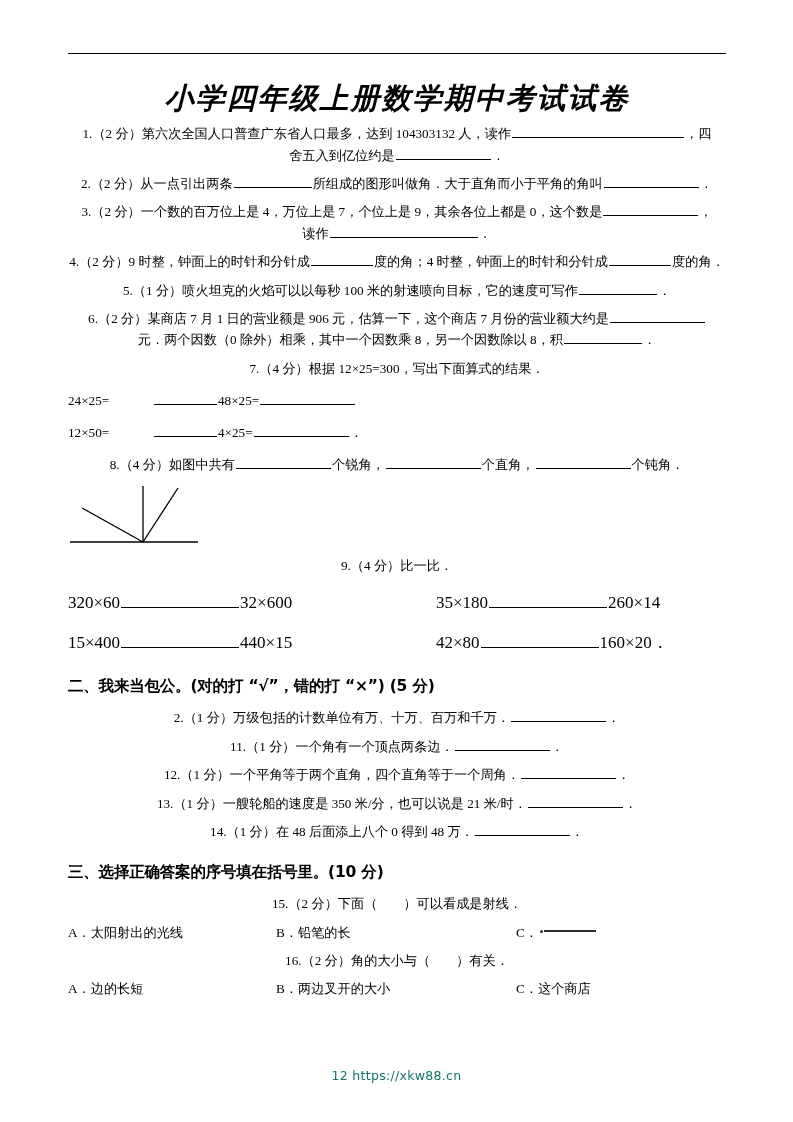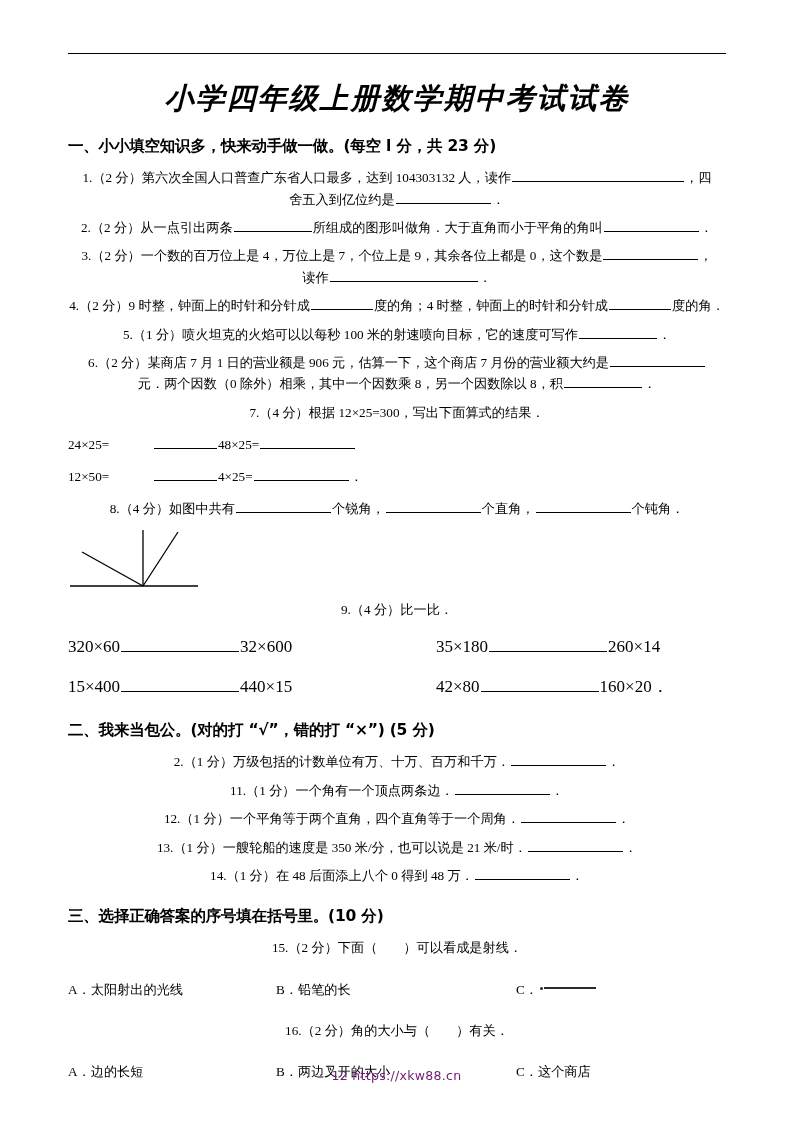--- a/index.html
+++ b/index.html
@@ -88,21 +88,21 @@
   .cmp-left { width: 368px; display: flex; align-items: baseline; }
   .cmp-right { display: flex; align-items: baseline; }
   .angle-fig {
     position: relative;
     height: 68px;
     margin: 6px 0 4px 0;
   }
   .opt-row {
     font-size: 13.2px;
     line-height: 1.6;
-    margin: 20px 0;
+    margin: 7px 0;
     display: flex;
   }
   .opt-a { width: 208px; }
   .opt-b { width: 240px; }
   .opt-c { display: flex; align-items: center; }
   .seg {
     display: inline-block;
     width: 52px;
     height: 0;
     border-top: 2px solid #2b2b2b;
@@ -121,36 +121,35 @@
     border-radius: 50%;
   }
   .footer {
     position: absolute;
     left: 0;
     top: 1068px;
     width: 793px;
     text-align: center;
     font-family: "DejaVu Sans", "Liberation Sans", sans-serif;
     font-size: 12.5px;
-    color: #701a75;
+    color: #0f766e;
     letter-spacing: 0.3px;
   }
 </style>
 </head>
 <body>
 
 <div class="page">
 
   <div class="top-rule"></div>
 
   <div class="content">
 
     <h1 class="doc-title">小学四年级上册数学期中考试试卷</h1>
 
-    <div class="section-head">一、小小填空知识多，快来动手做一做。(每空 l 分，共 23 分)</div>
 
     <div class="q">
       <span>1.</span><span>（2 分）</span><span>第六次全国人口普查广东省人口最多，达到 104303132 人，读作</span><span class="blank b-huge"></span><span>，四</span><br>
       <span>舍五入到亿位约是</span><span class="blank b-lg"></span><span>．</span>
     </div>
 
     <div class="q">
       <span>2.</span><span>（2 分）</span><span>从一点引出两条</span><span class="blank b-md"></span><span>所组成的图形叫做角．大于直角而小于平角的角叫</span><span class="blank b-lg"></span><span>．</span>
     </div>
 

